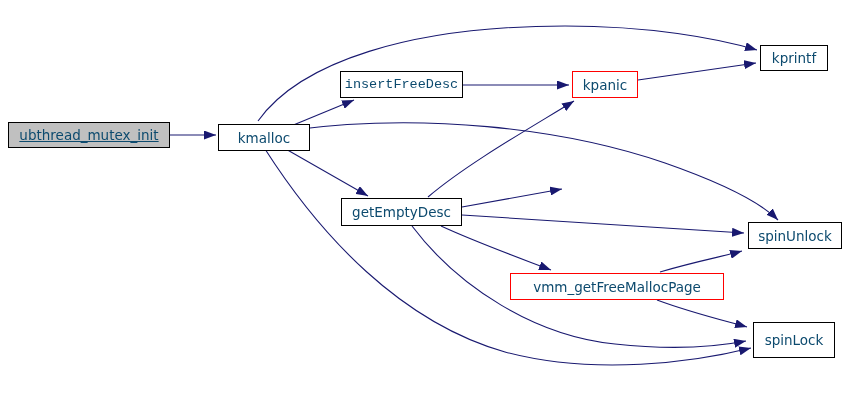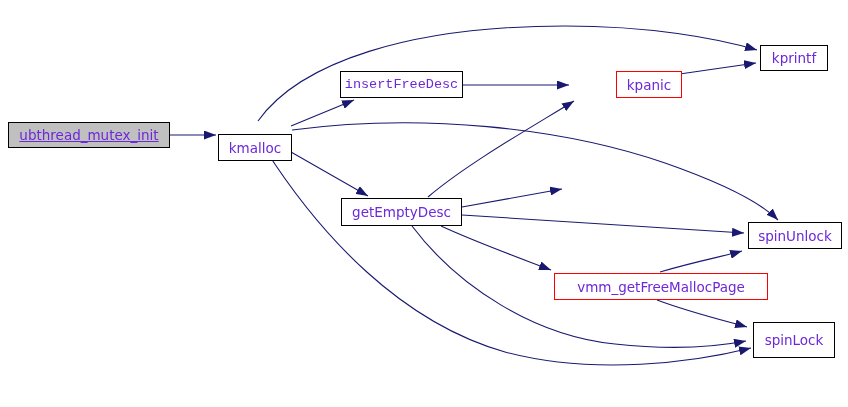--- a/index.html
+++ b/index.html
@@ -1,26 +1,26 @@
 <!DOCTYPE html>
 <html><head>
 <meta charset="utf-8">
 <style>
   html,body{margin:0;padding:0;background:#ffffff;}
   #stage{position:relative;width:848px;height:407px;background:#ffffff;overflow:hidden;
          font-family:"DejaVu Sans","Liberation Sans",sans-serif;}
   #edges{position:absolute;left:0;top:0;width:848px;height:407px;}
   .node{position:absolute;box-sizing:border-box;display:flex;align-items:center;justify-content:center;
-        background:#ffffff;border:1px solid #000000;color:#6d28d9;font-size:13.5px;white-space:nowrap;
+        background:#ffffff;border:1px solid #000000;color:#0c4a6e;font-size:13.5px;white-space:nowrap;
         cursor:pointer;}
   .node.root{background:#c0c0c0;text-decoration:underline;}
-  .node.hot{border-color:#ff0000;margin-left:44px;}
+  .node.hot{border-color:#ff0000;}
   
   #n-ubthread{left:8px;top:122px;width:162px;height:26px;}
-  #n-kmalloc{left:218px;top:134px;width:74px;height:27px;}
+  #n-kmalloc{left:218px;top:124px;width:92px;height:27px;}
   #n-insertFreeDesc{left:340px;top:71px;width:123px;height:27px;font-family:Liberation Mono, monospace;}
   #n-kpanic{left:572px;top:71px;width:66px;height:27px;}
   #n-kprintf{left:760px;top:45px;width:68px;height:26px;}
   #n-getEmptyDesc{left:341px;top:198px;width:121px;height:28px;}
   #n-memset{left:565px;top:172px;width:78px;height:27px;}
   #n-spinUnlock{left:748px;top:222px;width:94px;height:27px;}
   #n-vmm{left:510px;top:273px;width:214px;height:27px;}
   #n-spinLock{left:753px;top:322px;width:82px;height:36px;}
 </style>
 </head>

